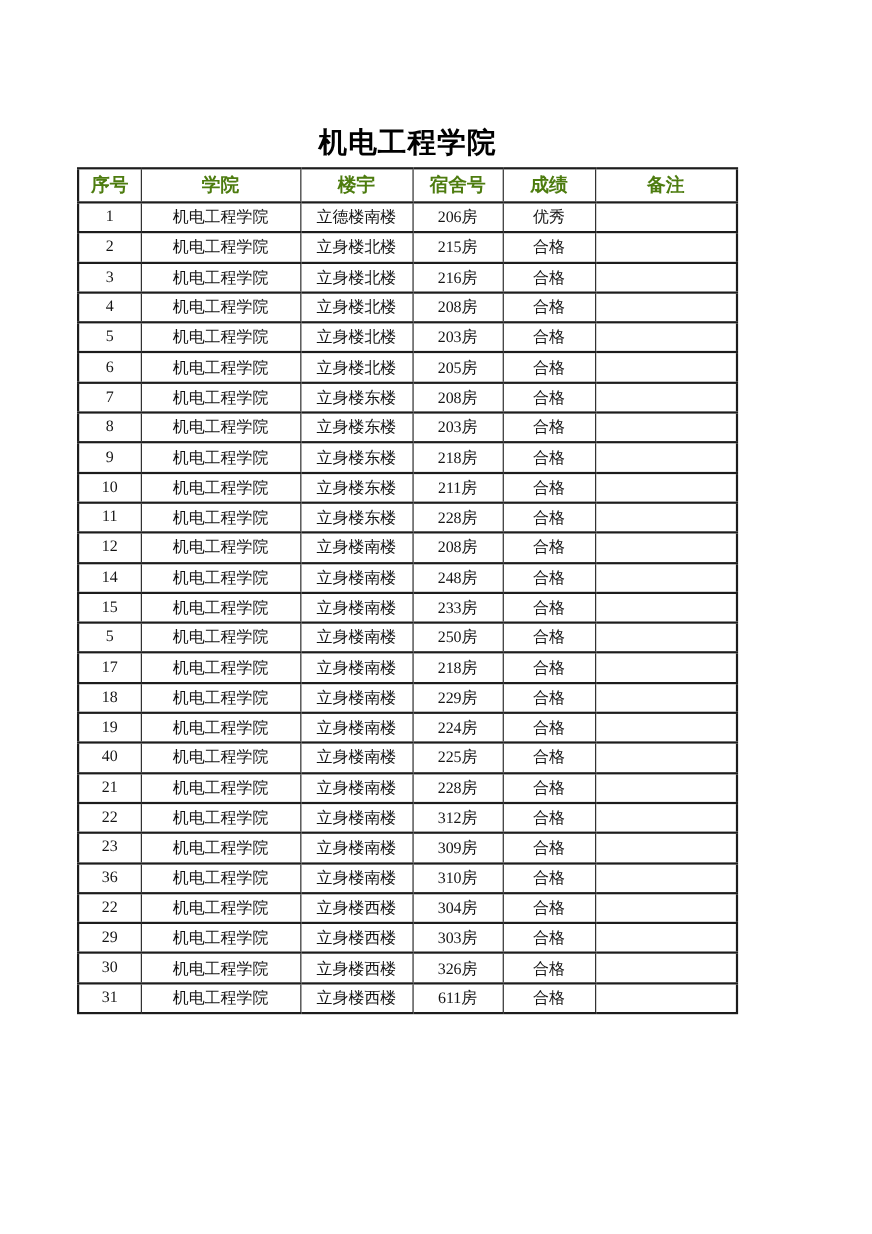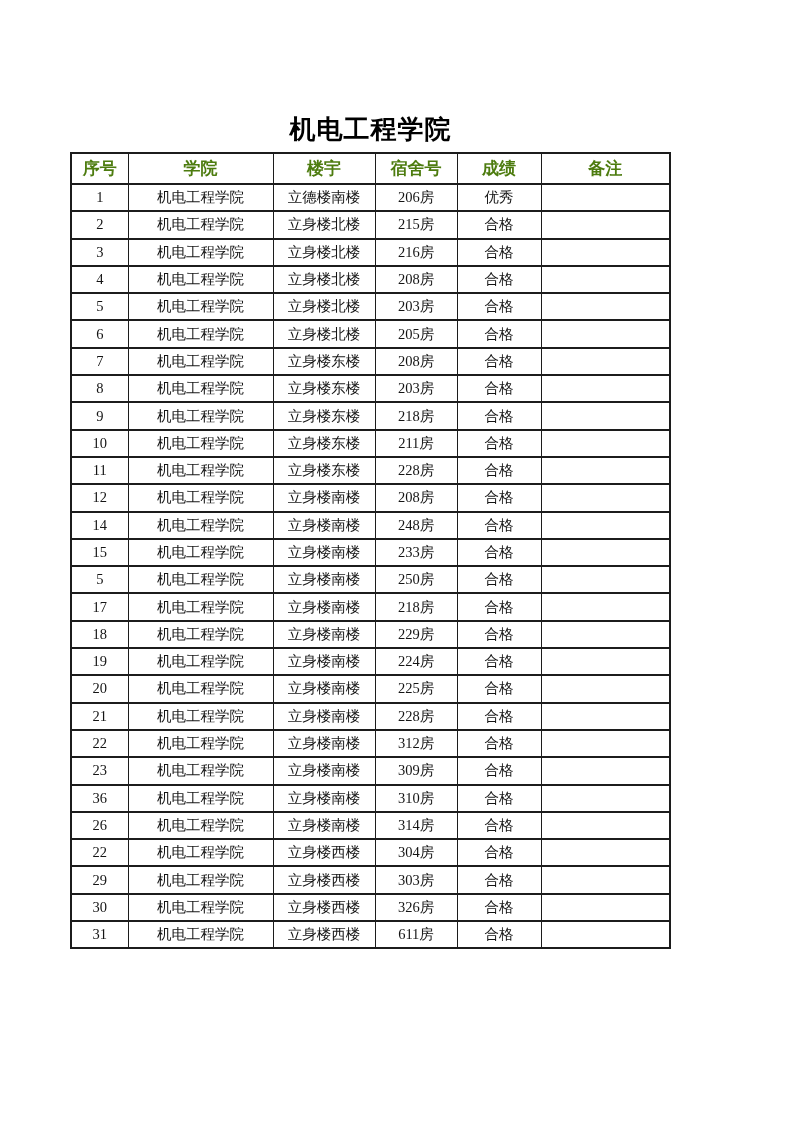--- a/index.html
+++ b/index.html
@@ -243,21 +243,21 @@
           </tr>
           <tr>
             <td>19</td>
             <td>机电工程学院</td>
             <td>立身楼南楼</td>
             <td>224房</td>
             <td>合格</td>
             <td></td>
           </tr>
           <tr>
-            <td>20</td>
+            <td>40</td>
             <td>机电工程学院</td>
             <td>立身楼南楼</td>
             <td>225房</td>
             <td>合格</td>
             <td></td>
           </tr>
           <tr>
             <td>21</td>
             <td>机电工程学院</td>
             <td>立身楼南楼</td>
@@ -279,28 +279,20 @@
             <td>立身楼南楼</td>
             <td>309房</td>
             <td>合格</td>
             <td></td>
           </tr>
           <tr>
             <td>36</td>
             <td>机电工程学院</td>
             <td>立身楼南楼</td>
             <td>310房</td>
-            <td>合格</td>
-            <td></td>
-          </tr>
-          <tr>
-            <td>26</td>
-            <td>机电工程学院</td>
-            <td>立身楼南楼</td>
-            <td>314房</td>
             <td>合格</td>
             <td></td>
           </tr>
           <tr>
             <td>22</td>
             <td>机电工程学院</td>
             <td>立身楼西楼</td>
             <td>304房</td>
             <td>合格</td>
             <td></td>

